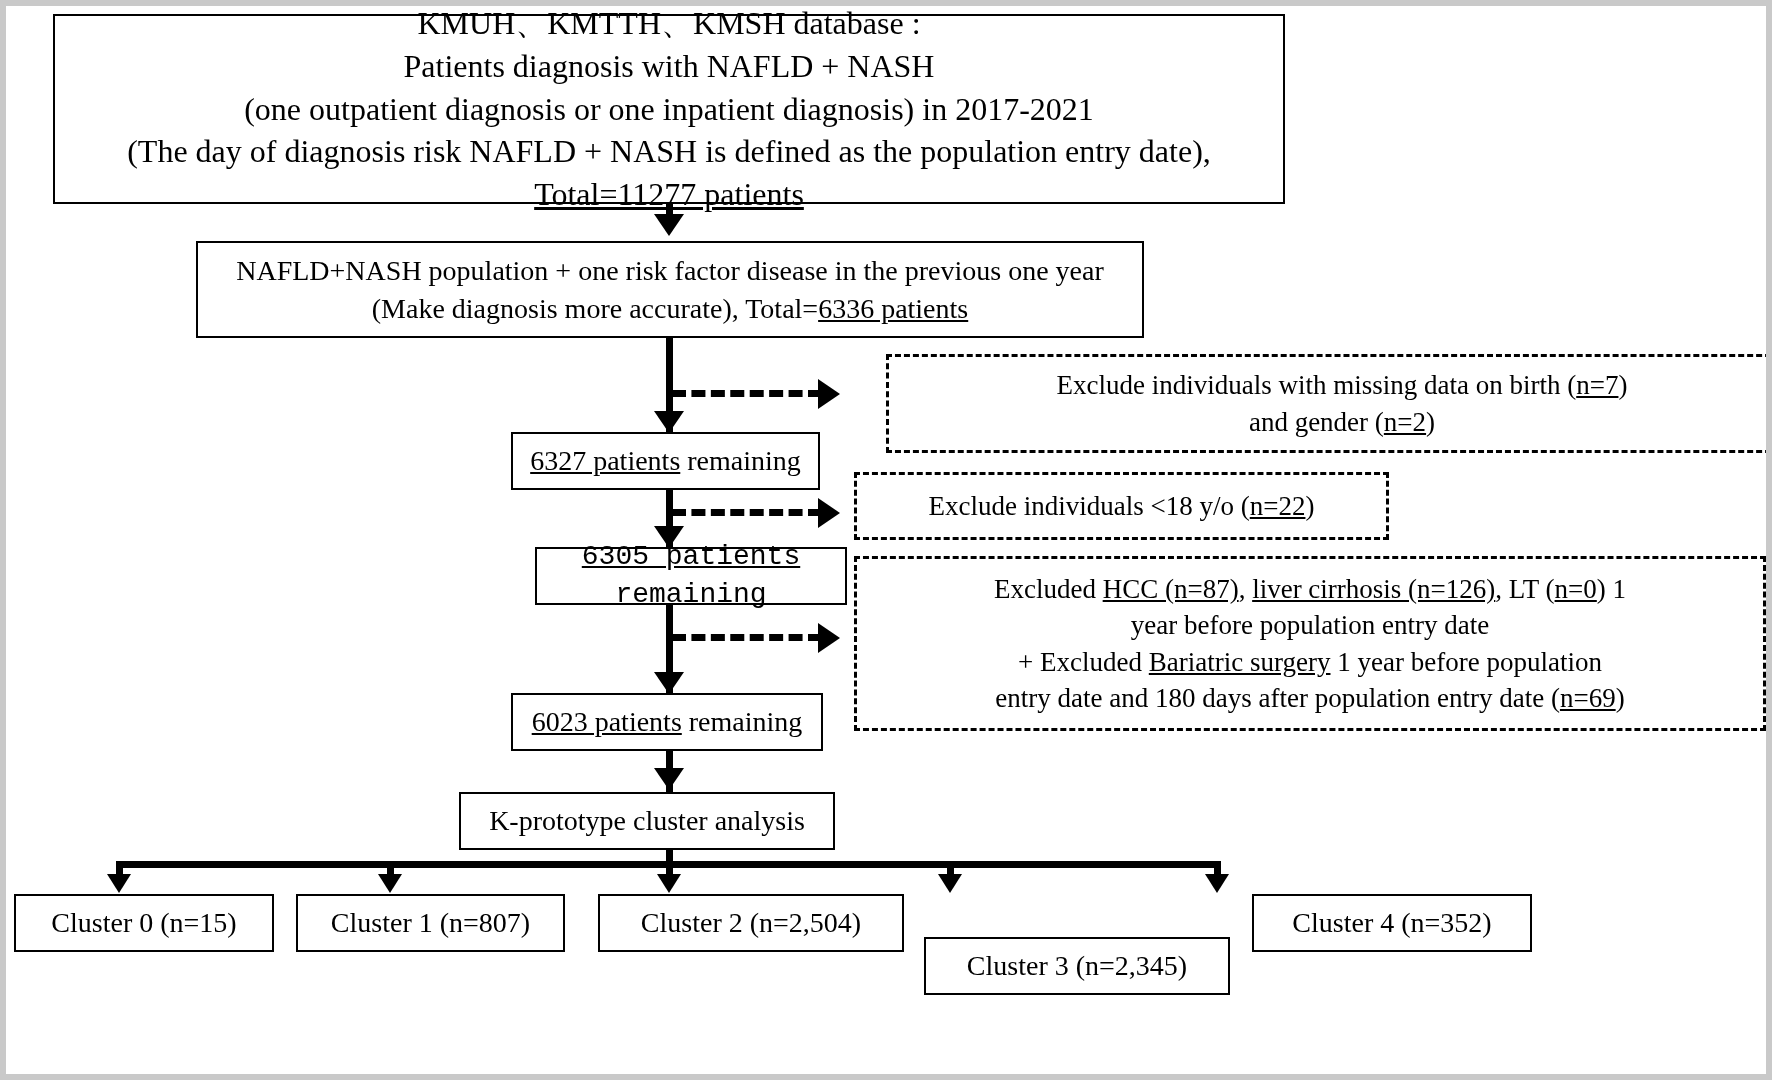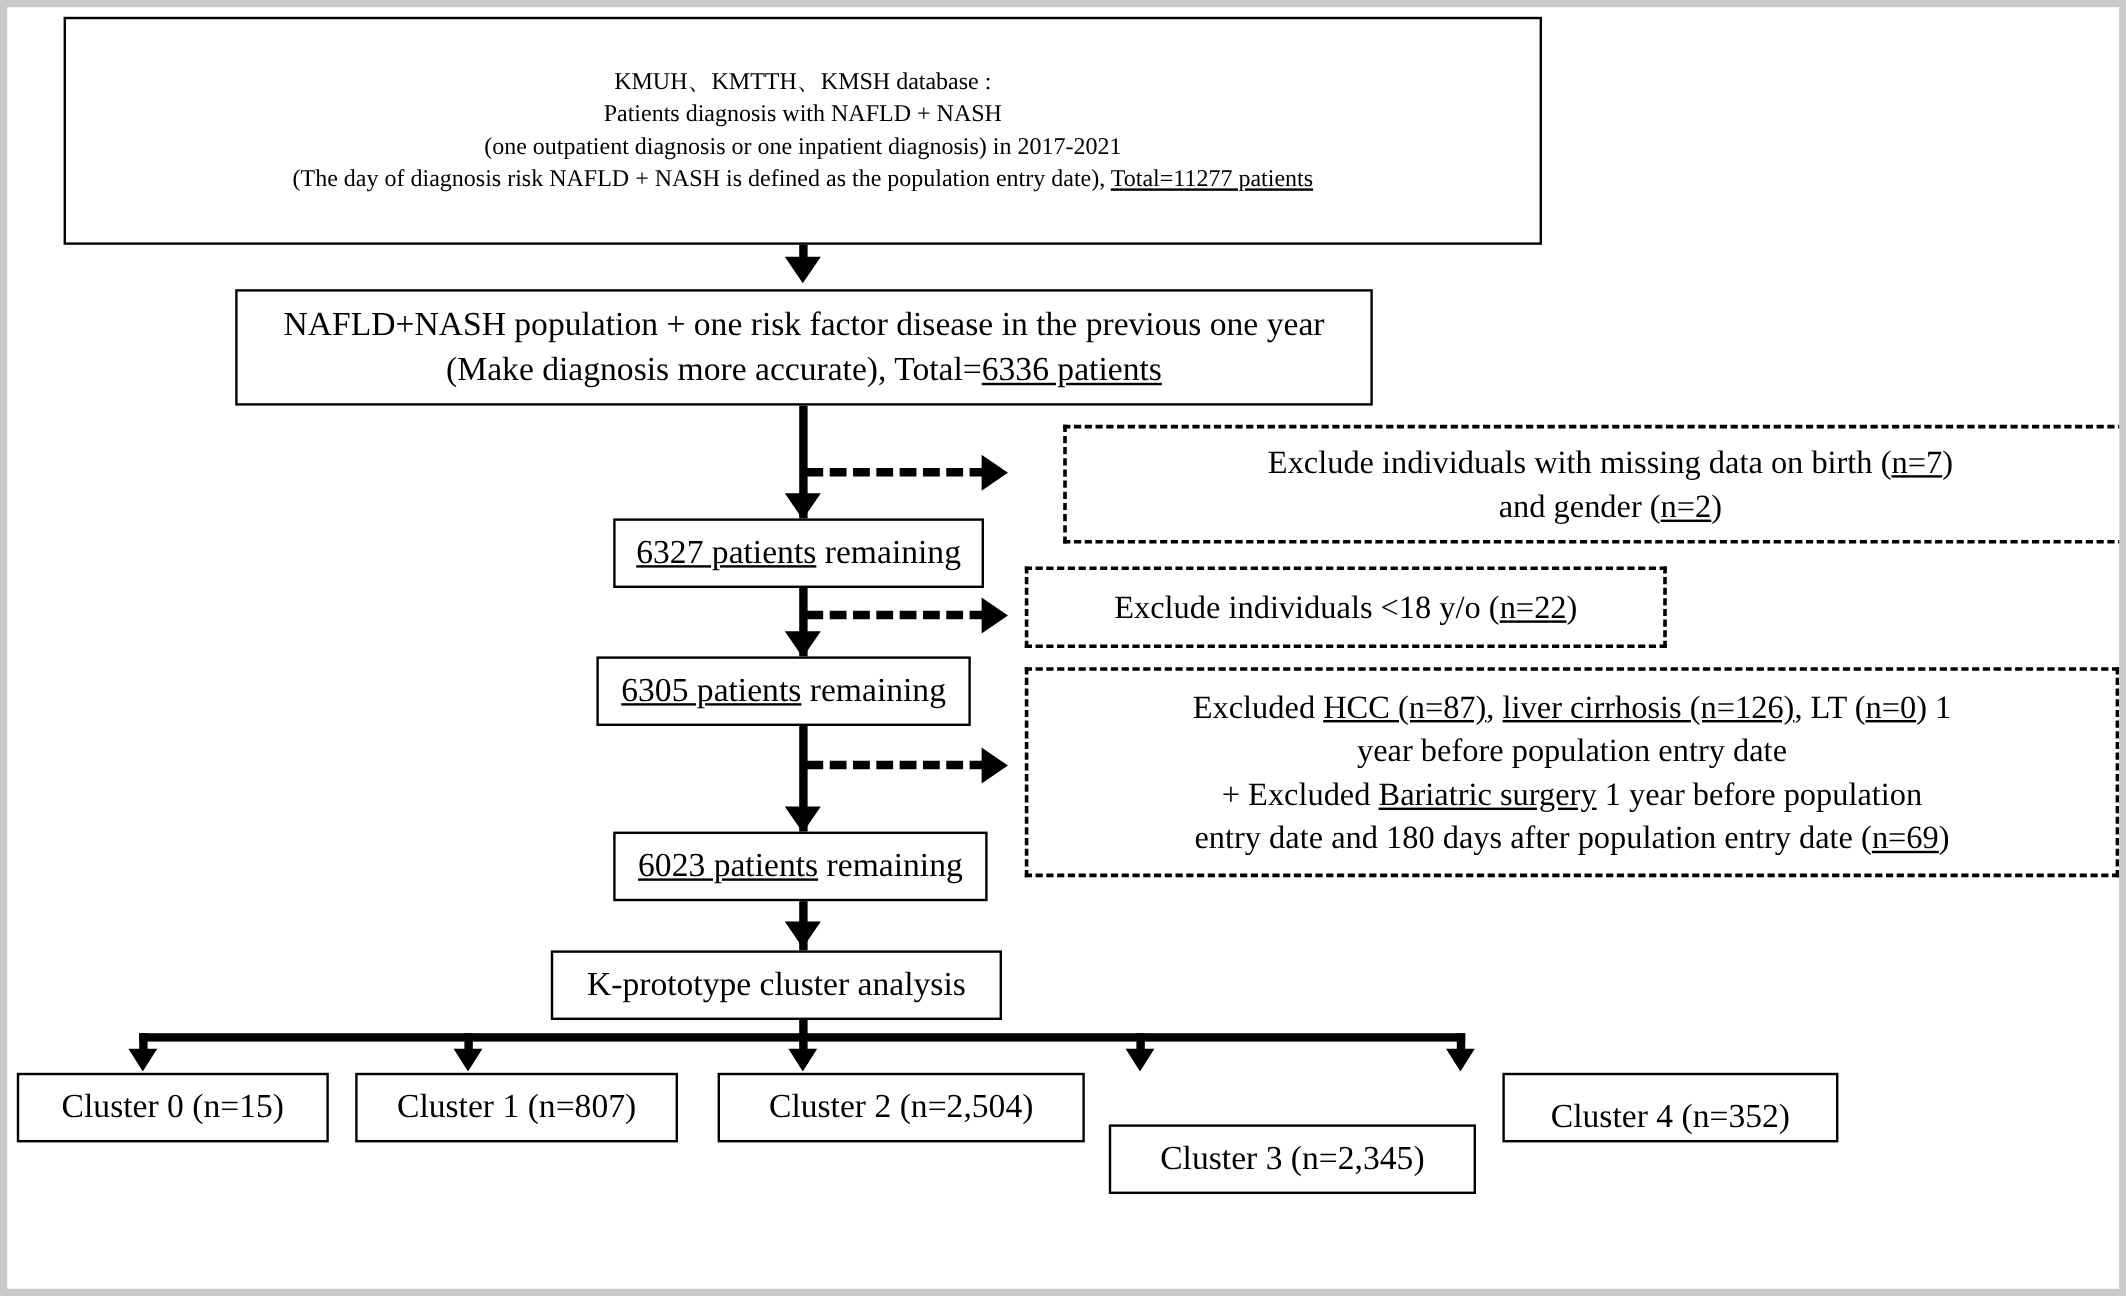--- a/index.html
+++ b/index.html
@@ -70,21 +70,21 @@
     border-top: 15px solid transparent;
     border-bottom: 15px solid transparent;
     border-left: 22px solid #000;
   }
 </style>
 </head>
 <body>
 
 <div id="canvas">
 
-  <div class="box" style="left:47px; top:8px; width:1232px; height:190px; font-size:20px;">
+  <div class="box" style="left:47px; top:8px; width:1232px; height:190px; font-size:32px;">
     <div class="txt">
       <div>KMUH、KMTTH、KMSH database :</div>
       <div>Patients diagnosis with NAFLD + NASH</div>
       <div>(one outpatient diagnosis or one inpatient diagnosis) in 2017-2021</div>
       <div>
         <span>(The day of diagnosis risk NAFLD + NASH is defined as the population entry date), </span><span class="u">Total=11277 patients</span>
       </div>
     </div>
   </div>
 
@@ -128,21 +128,21 @@
 
   <div class="dline" style="left:666px; top:503px; width:150px;"></div>
   <div class="arrowright" style="left:812px; top:492px;"></div>
 
   <div class="box dashed" style="left:848px; top:466px; width:535px; height:68px; font-size:27px;">
     <div class="txt">
       <span>Exclude individuals &lt;18 y/o (</span><span class="u">n=22</span><span>)</span>
     </div>
   </div>
 
-  <div class="box" style="left:491px; top:541px; width:312px; height:58px; font-size:28px;">
+  <div class="box" style="left:529px; top:541px; width:312px; height:58px; font-size:28px;font-family:Liberation Mono, monospace;">
     <div class="txt">
       <span class="u">6305 patients</span><span> remaining</span>
     </div>
   </div>
 
   <div class="vline" style="left:660px; top:599px; height:89px;"></div>
   <div class="arrowdown" style="left:648px; top:666px;"></div>
 
   <div class="dline" style="left:666px; top:628px; width:150px;"></div>
   <div class="arrowright" style="left:812px; top:617px;"></div>
@@ -193,17 +193,17 @@
   </div>
   <div class="box" style="left:290px; top:888px; width:269px; height:58px; font-size:28px;">
     <div class="txt">Cluster 1 (n=807)</div>
   </div>
   <div class="box" style="left:592px; top:888px; width:306px; height:58px; font-size:28px;">
     <div class="txt">Cluster 2 (n=2,504)</div>
   </div>
   <div class="box" style="left:918px; top:931px; width:306px; height:58px; font-size:28px;">
     <div class="txt">Cluster 3 (n=2,345)</div>
   </div>
-  <div class="box" style="left:1246px; top:888px; width:280px; height:58px; font-size:28px;align-items:flex-end;">
+  <div class="box" style="left:1246px; top:888px; width:280px; height:58px; font-size:28px;">
     <div class="txt">Cluster 4 (n=352)</div>
   </div>
 
 </div>
 
 </body></html>

